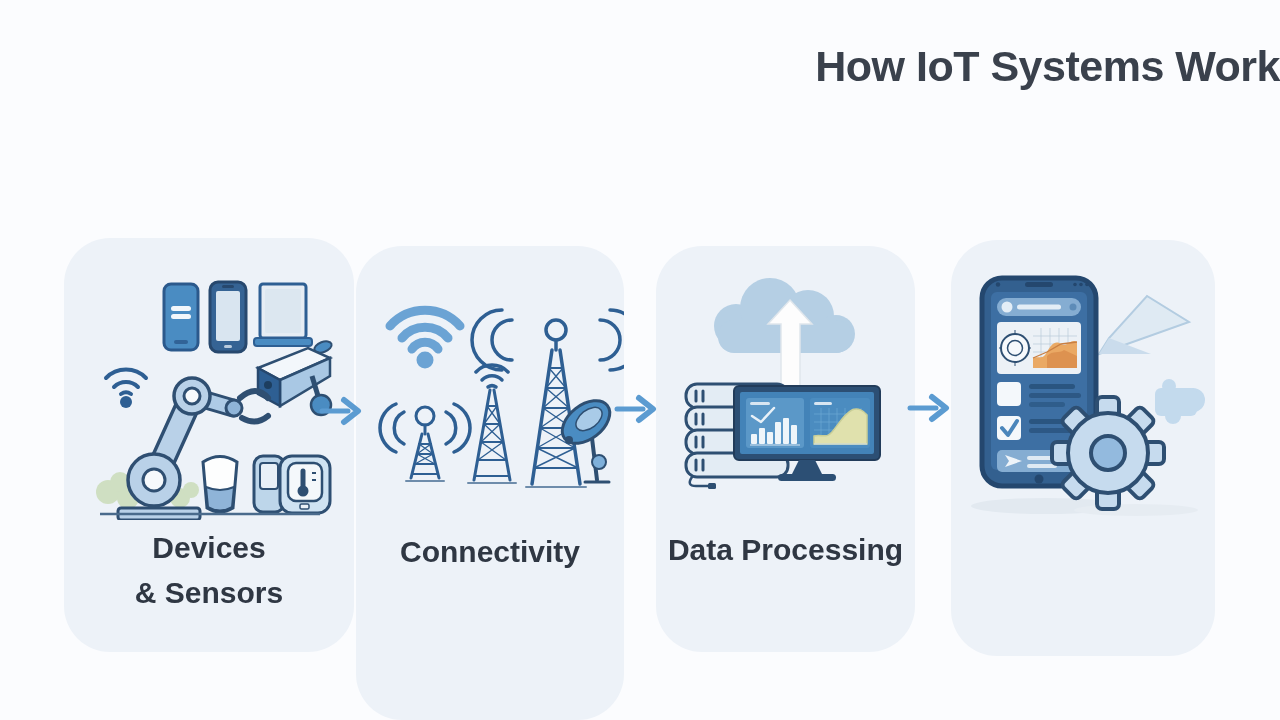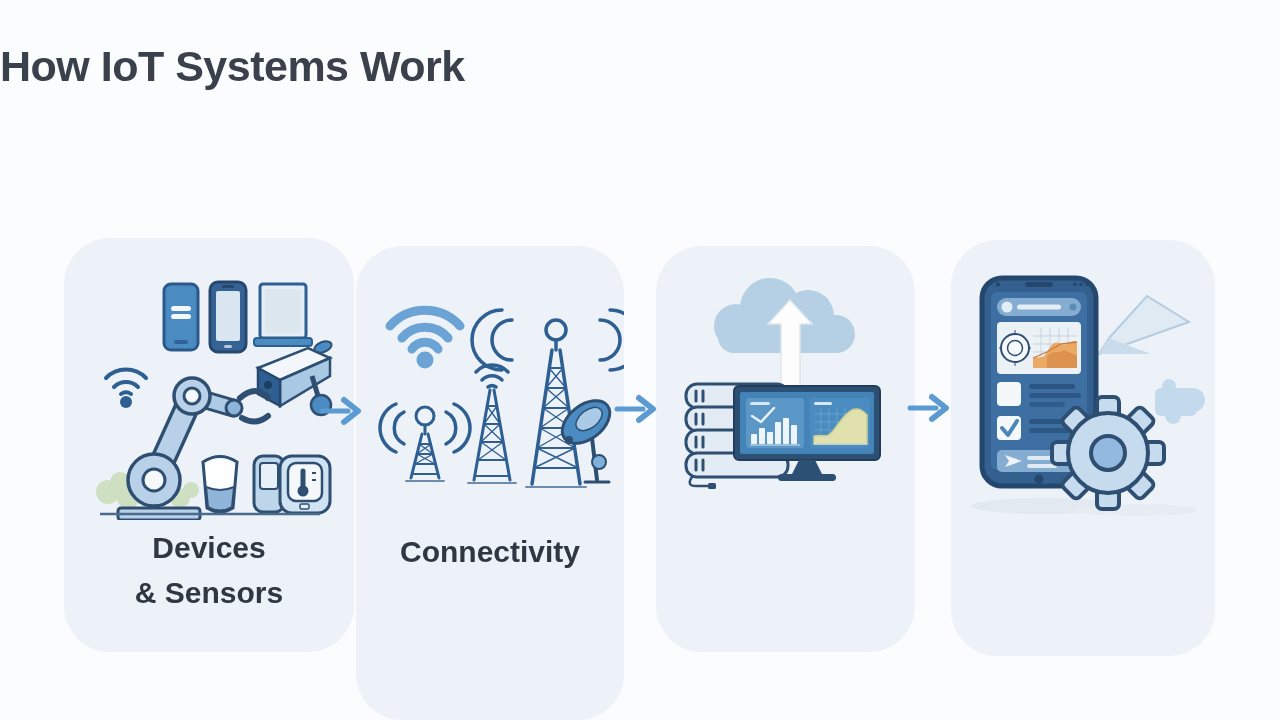--- a/index.html
+++ b/index.html
@@ -19,21 +19,21 @@
   *{margin:0;padding:0;box-sizing:border-box;}
   html,body{width:1280px;height:720px;overflow:hidden;}
   body{
     position:relative;
     width:1280px;height:720px;
     background:var(--page-bg);
     font-family:"Liberation Sans", sans-serif;
   }
   .title{
     position:absolute;left:0;right:0;top:42px;
-    text-align:left;
+    text-align:right;
     font-size:43px;font-weight:700;color:var(--title-text);
     letter-spacing:-0.5px;
   }
   .panel{
     position:absolute;
     background:var(--panel-bg);
     border-radius:46px;
   }
   .panel-1{left:64px;top:238px;width:290px;height:414px;}
   .panel-2{left:356px;top:246px;width:268px;height:474px;}
@@ -281,20 +281,24 @@
           <line x1="158" y1="166" x2="211" y2="166"></line>
             <line x1="158" y1="174" x2="211" y2="174"></line>
         </g>
         <path d="M158 180 L158 172 C166 170 170 175 176 168 C182 161 188 150 196 146 C202 143 208 147 211 151 L211 180 Z" fill="#e0e1ad" stroke="#c9ce97" stroke-width="1.5"></path>
         <line x1="158" y1="180" x2="211" y2="180" stroke="#d8e6f2" stroke-width="1.2"></line>
       </g>
       <polygon points="143,196 159,196 166,210 136,210" fill="#2c4f74"></polygon>
       <rect x="122" y="210" width="58" height="7" rx="3.5" fill="#2c4f74"></rect>
     </g>
   </svg>
+  <div class="panel-label">
+    <div>Data Processing</div>
+    <div></div>
+  </div>
 </div>
 
 <div class="panel panel-4">
   <svg class="art" viewBox="0 0 264 260">
 
     <g opacity="0.85">
       <polygon points="196,38 238,64 210,68" fill="#5b94c6"></polygon>
       <polygon points="148,96 238,64 196,38 158,80" fill="#dde9f3" stroke="#a9c6dd" stroke-width="2"></polygon>
       <polygon points="158,80 200,96 148,96" fill="#c5d9ea"></polygon>
     </g>

